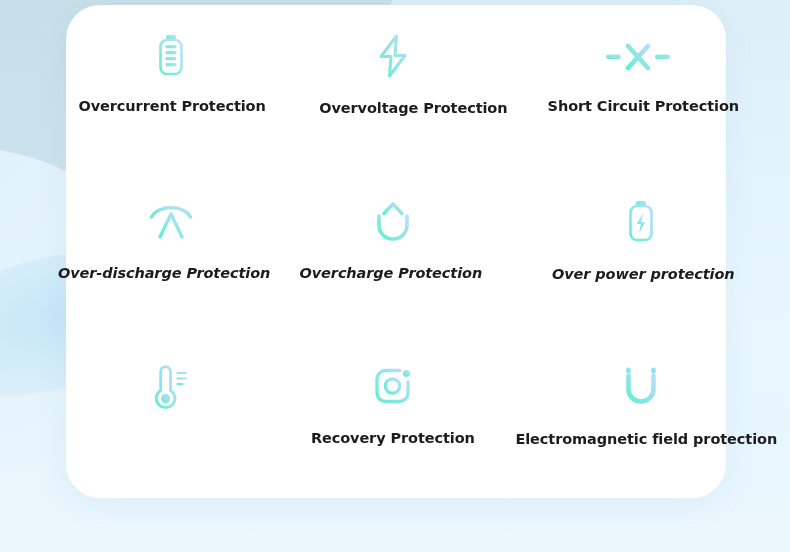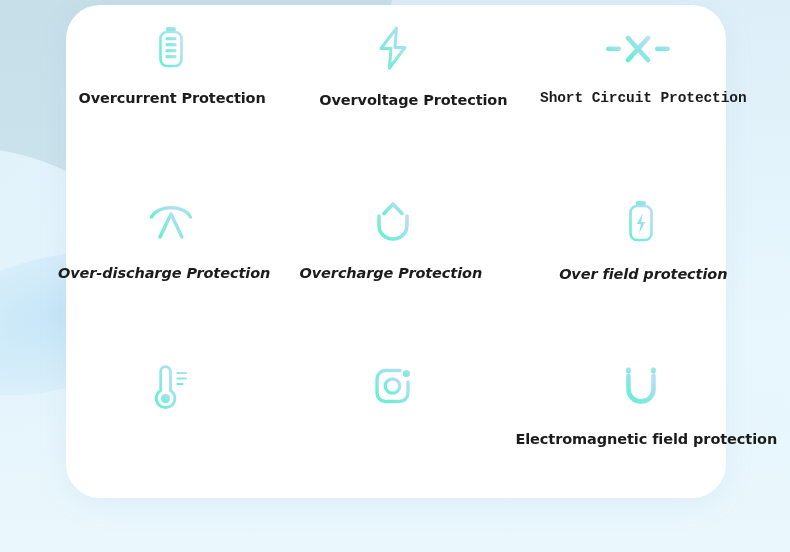--- a/index.html
+++ b/index.html
@@ -79,41 +79,41 @@
     display: grid;
     grid-template-columns: repeat(3, 1fr);
     grid-template-rows: repeat(3, 1fr);
   }
   .cell {
     position: relative;
     display: flex;
     flex-direction: column;
     align-items: center;
     justify-content: flex-start;
-    padding-top: 14px;
+    padding-top: 22px;
   }
   .cell .icon-wrap {
     height: 56px;
     display: flex;
     align-items: center;
     justify-content: center;
   }
   .cell .label {
     margin-top: 14px;
     font-size: 14.5px;
     font-weight: bold;
     color: #1c1c1c;
     white-space: nowrap;
     letter-spacing: -0.1px;
   }
 
   
   .r1c1 .label { transform: translate(0px, 1px); }
   .r1c2 .label { transform: translate(0px, 3px); margin-left: 41px; }
-  .r1c3 .label { transform: translate(5px, 1px); font-family: Liberation Mono, monospace; }
+  .r1c3 .label { transform: translate(5px, 1px); }
 
   .r2 { padding-top: 24px; font-style: italic; }
   .r2c1 .label { transform: translate(-8px, 2px); }
   .r2c2 .label { transform: translate(-2px, 2px); }
   .r2c3 .label { transform: translate(5px, 3px); }
 
   .r3 { padding-top: 24px; }
   .r3c1 .label { transform: translate(0px, 2px); }
   .r3c2 .label { transform: translate(0px, 2px); }
   .r3c3 .label { transform: translate(8px, 3px); }
@@ -233,21 +233,21 @@
               <linearGradient id="g6" x1="0" y1="1" x2="1" y2="0">
                 <stop offset="0%" stop-color="#63efcf"></stop>
                 <stop offset="100%" stop-color="#bcdcfb"></stop>
               </linearGradient>
             </defs>
             <rect x="10" y="2" width="10" height="4" rx="1.6" fill="url(#g6)"></rect>
             <rect x="4.5" y="7" width="21" height="34" rx="6.5" fill="none" stroke="url(#g6)" stroke-width="2.6"></rect>
             <path d="M16.8 14 L10.8 25 L14.8 25 L13.2 34 L19.2 23 L15.2 23 Z" fill="url(#g6)"></path>
           </svg>
         </div>
-        <div class="label">Over field protection</div>
+        <div class="label">Over power protection</div>
       </div>
 
       <div class="cell r3 r3c1">
         <div class="icon-wrap">
           <svg width="42" height="46" viewBox="0 0 42 46">
             <defs>
               <linearGradient id="g7" x1="0" y1="1" x2="1" y2="0">
                 <stop offset="0%" stop-color="#63efcf"></stop>
                 <stop offset="100%" stop-color="#bcdcfb"></stop>
               </linearGradient>
@@ -271,20 +271,21 @@
                 <stop offset="100%" stop-color="#bcdcfb"></stop>
               </linearGradient>
             </defs>
             <path d="M28 5.5 L13.5 5.5 C8.8 5.5, 5 9.3, 5 14 L5 28
                      C5 32.7, 8.8 36.5, 13.5 36.5 L27.5 36.5
                      C32.2 36.5, 36 32.7, 36 28 L36 17" fill="none" stroke="url(#g8)" stroke-width="3.3" stroke-linecap="round"></path>
             <circle cx="20.5" cy="21" r="7.2" fill="none" stroke="url(#g8)" stroke-width="3.3"></circle>
             <circle cx="34.5" cy="8.5" r="3.6" fill="url(#g8)"></circle>
           </svg>
         </div>
+        <div class="label">Recovery Protection</div>
       </div>
 
       <div class="cell r3 r3c3">
         <div class="icon-wrap">
           <svg width="38" height="44" viewBox="0 0 38 44">
             <defs>
               <linearGradient id="g9" x1="0" y1="1" x2="1" y2="0">
                 <stop offset="0%" stop-color="#63efcf"></stop>
                 <stop offset="100%" stop-color="#bcdcfb"></stop>
               </linearGradient>

